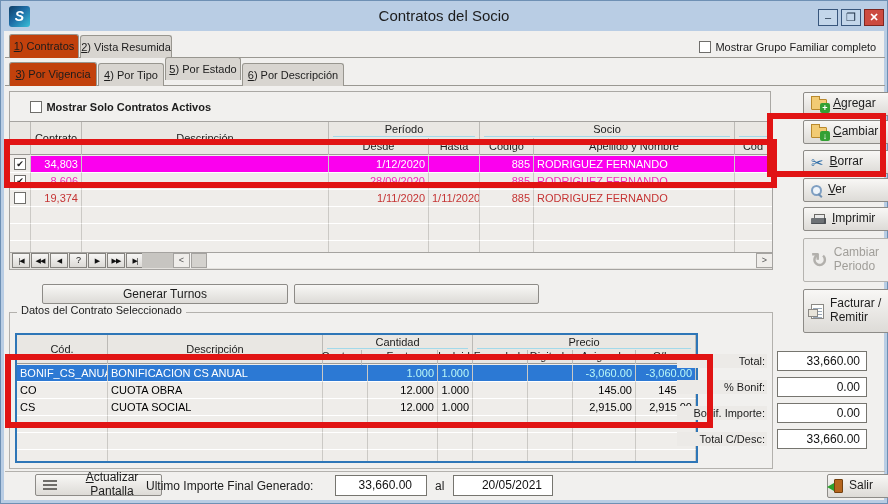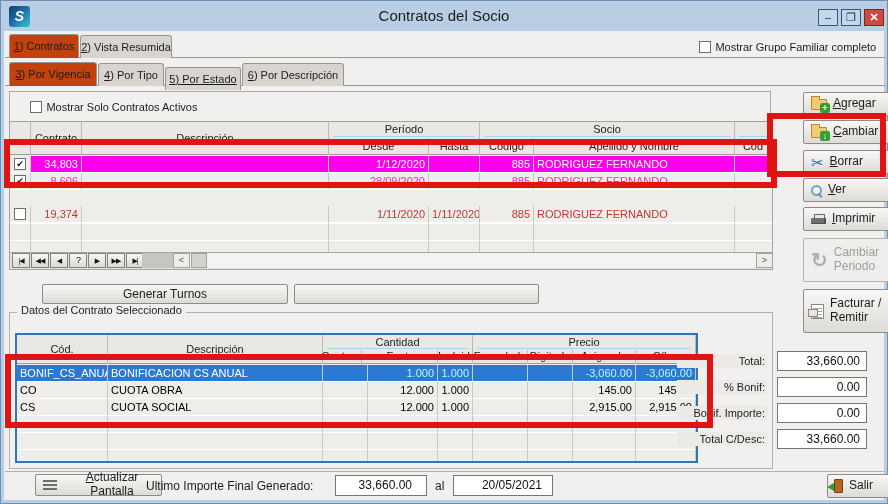--- a/index.html
+++ b/index.html
@@ -31,21 +31,21 @@
   .k { text-decoration:underline; }
   .tabline { position:absolute; background:#9a9892; height:1px; }
 
   .checkbox { display:inline-block; width:12px; height:12px; background:#fff;
               border:1px solid #6f6e6b; font-size:9px; line-height:11px; text-align:center;
               color:#1c1c1c; vertical-align:-2px; }
   .cblabel { font-size:11px; color:#1c1c1c; }
 
   
   .panel-activos { position:absolute; left:8px; top:90px; width:762px; height:40px;
-                   border:1px solid #aaa8a4; }
+                   border:1px solid #aaa8a4;font-weight:bold; }
 
   
   .grid { position:absolute; left:8px; top:120px; width:764px; height:132px;
           border:1px solid #a5a3a0; background:#efedea; overflow:hidden; }
   .ghead { position:absolute; left:0; top:0; width:762px; height:33px; background:#e9e7e3;
            border-bottom:1px solid #9d9b97; }
   .gh { position:absolute; font-size:11px; color:#1c1c1c; text-align:center; overflow:hidden;
         white-space:nowrap; border-right:1px solid #bcbab6; }
   .gh .u { position:absolute; left:4px; right:4px; bottom:1px; height:1px; background:#a2d9ea; }
   .grow { position:absolute; left:0; width:762px; height:17px; display:grid;
@@ -167,21 +167,21 @@
     <span class="cblabel">Mostrar Grupo Familiar completo</span>
   </div>
 
   <div class="tabline" style="left:4px; top:84px; width:880px;"></div>
   <div class="tab active" style="left:8px; top:61px; width:88px;">
     <span class="k">3</span><span>) Por Vigencia</span>
   </div>
   <div class="tab" style="left:97px; top:62px; width:66px;">
     <span class="k">4</span><span>) Por Tipo</span>
   </div>
-  <div class="tab" style="left:164px; top:66px; width:76px;text-decoration:underline;">
+  <div class="tab" style="left:164px; top:56px; width:76px;">
     <span class="k">5</span><span>) Por Estado</span>
   </div>
   <div class="tab" style="left:241px; top:62px; width:102px;">
     <span class="k">6</span><span>) Por Descripción</span>
   </div>
 
   <div class="panel-activos">
     <div style="position:absolute; left:20px; top:5px;">
       <span class="checkbox"></span>
       <span class="cblabel">Mostrar Solo Contratos Activos</span>
@@ -224,21 +224,21 @@
           </div>
       <div class="gcell num">8,606</div>
       <div class="gcell"></div>
       <div class="gcell num">28/09/2020</div>
       <div class="gcell num"></div>
       <div class="gcell num">885</div>
       <div class="gcell">RODRIGUEZ FERNANDO</div>
       <div class="gcell"></div>
     </div>
 
-    <div class="grow row-red" style="top:84px;">
+    <div class="grow row-red" style="top:68px;">
       <div class="gcell cbcell">
             <span class="checkbox"></span>
           </div>
       <div class="gcell num">19,374</div>
       <div class="gcell"></div>
       <div class="gcell num">1/11/2020</div>
       <div class="gcell num">1/11/2020</div>
       <div class="gcell num">885</div>
       <div class="gcell">RODRIGUEZ FERNANDO</div>
       <div class="gcell"></div>

